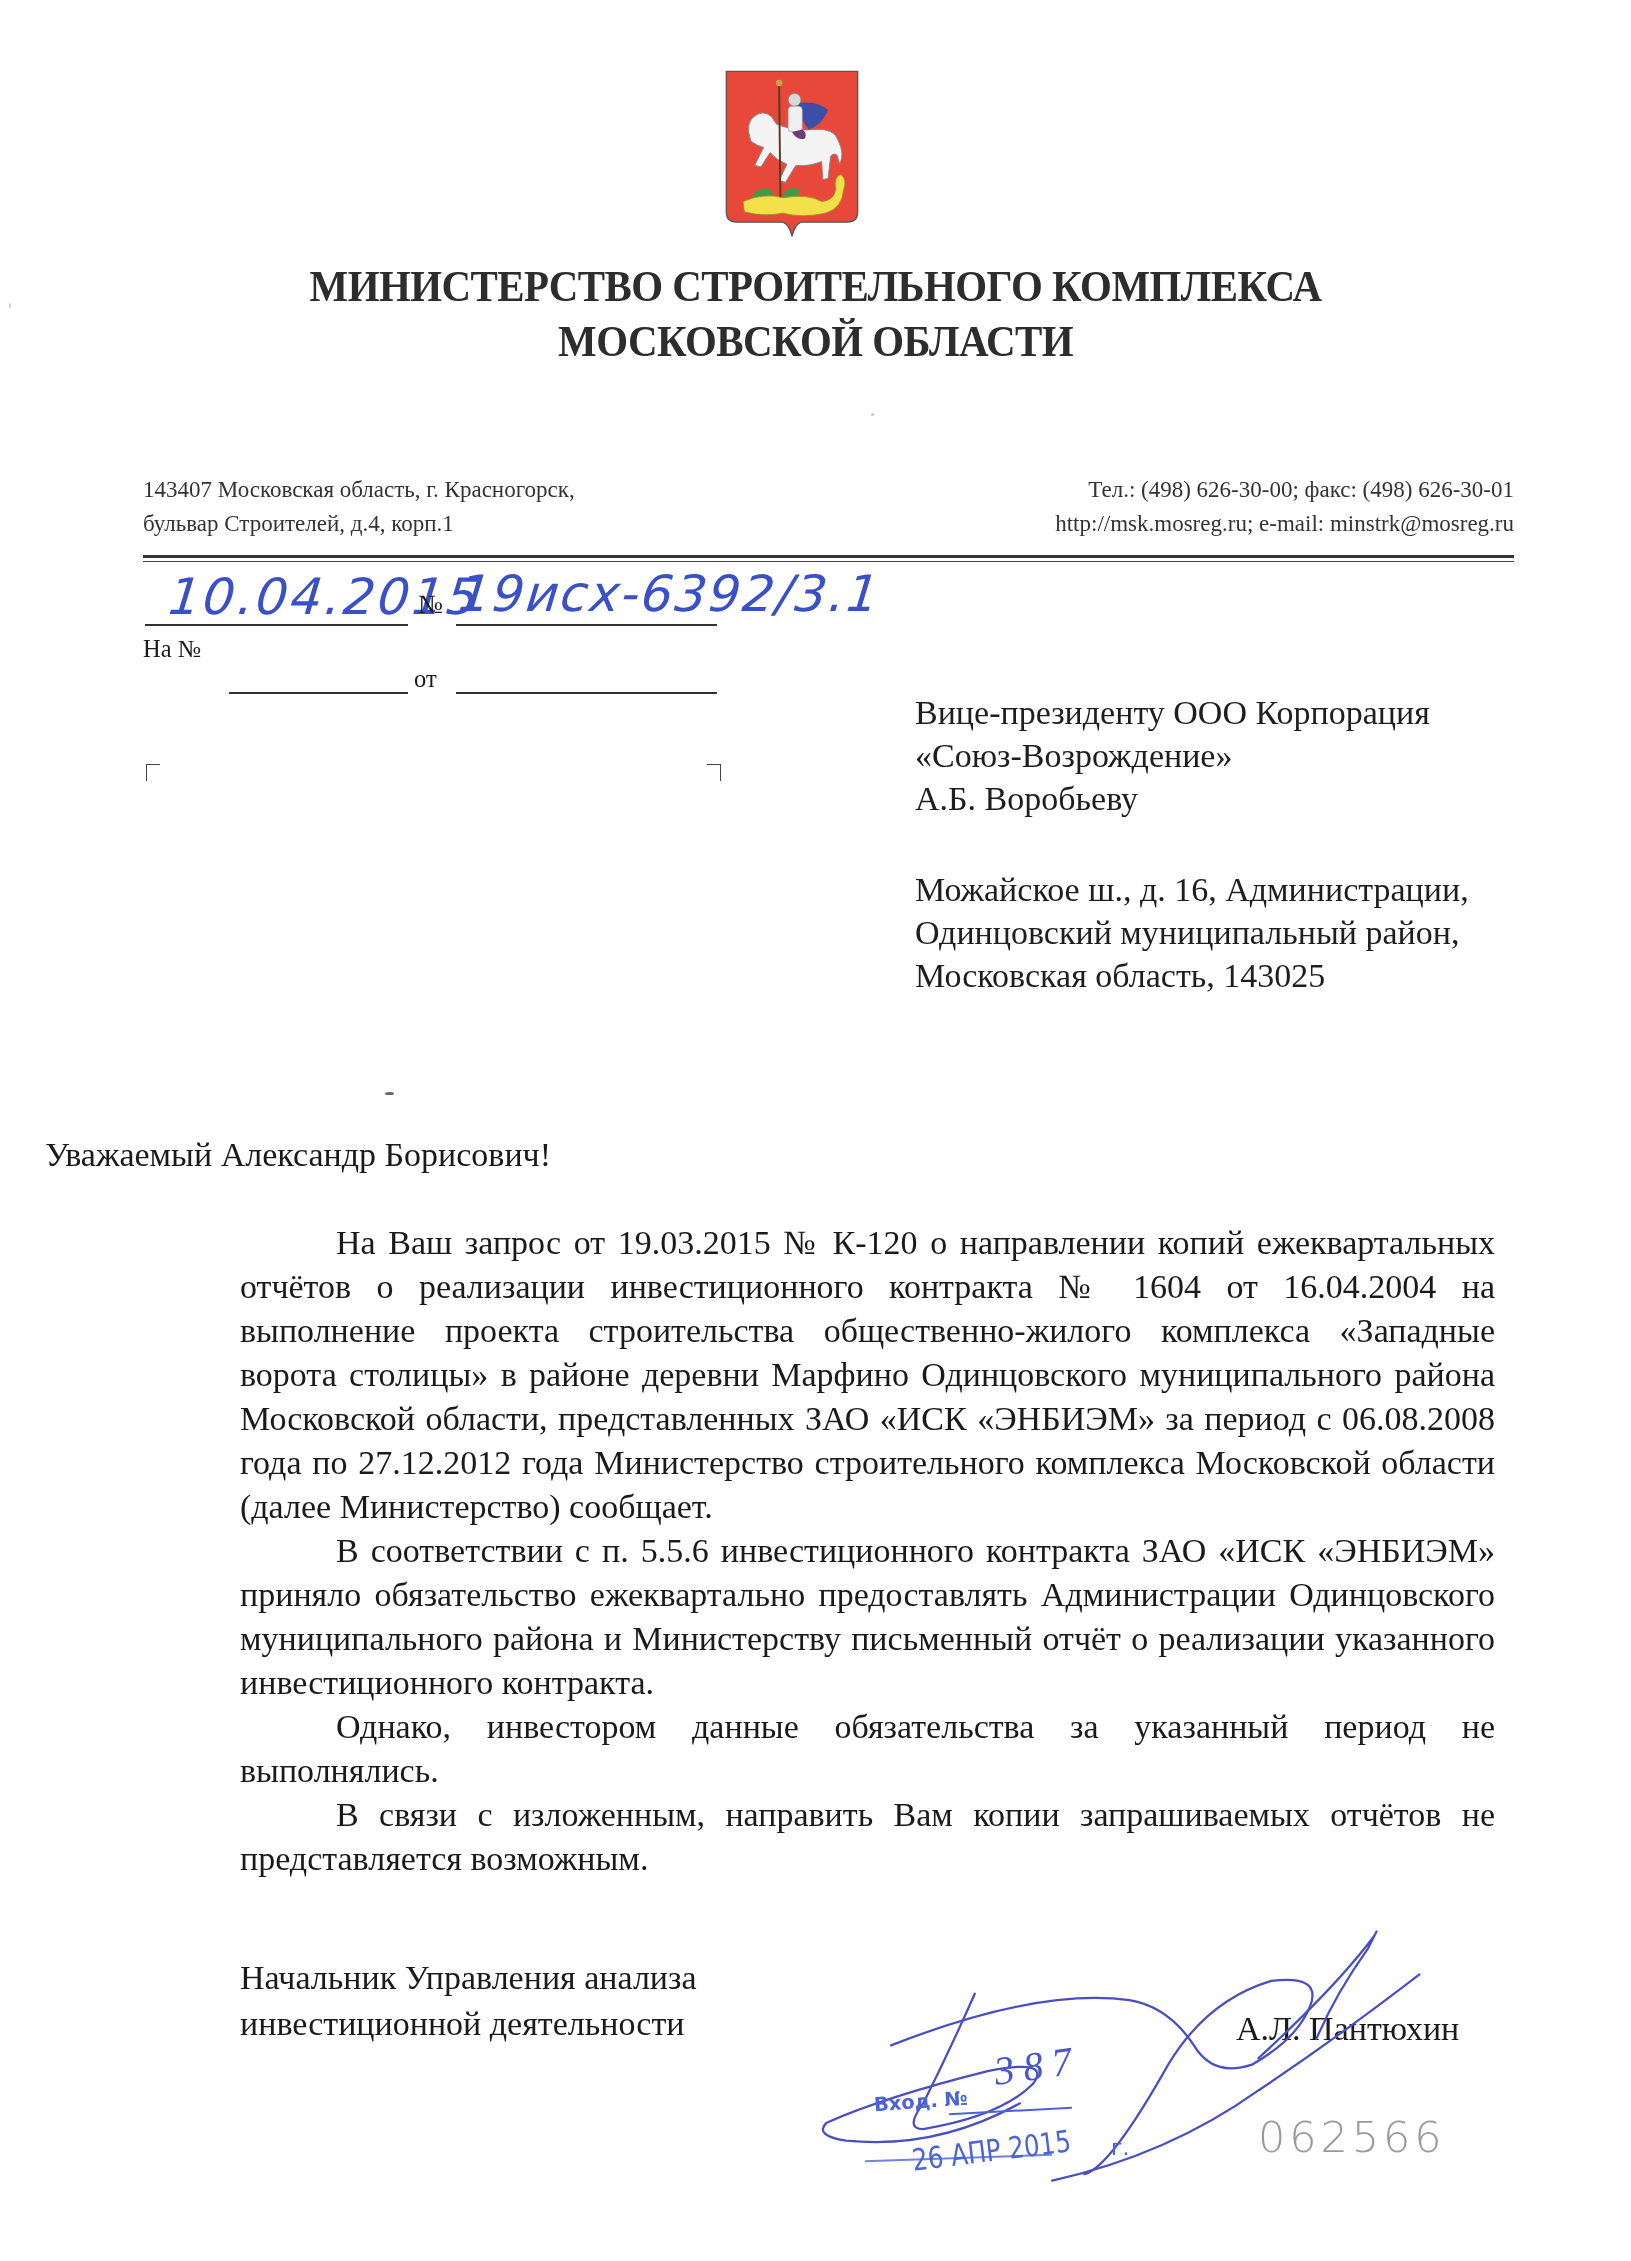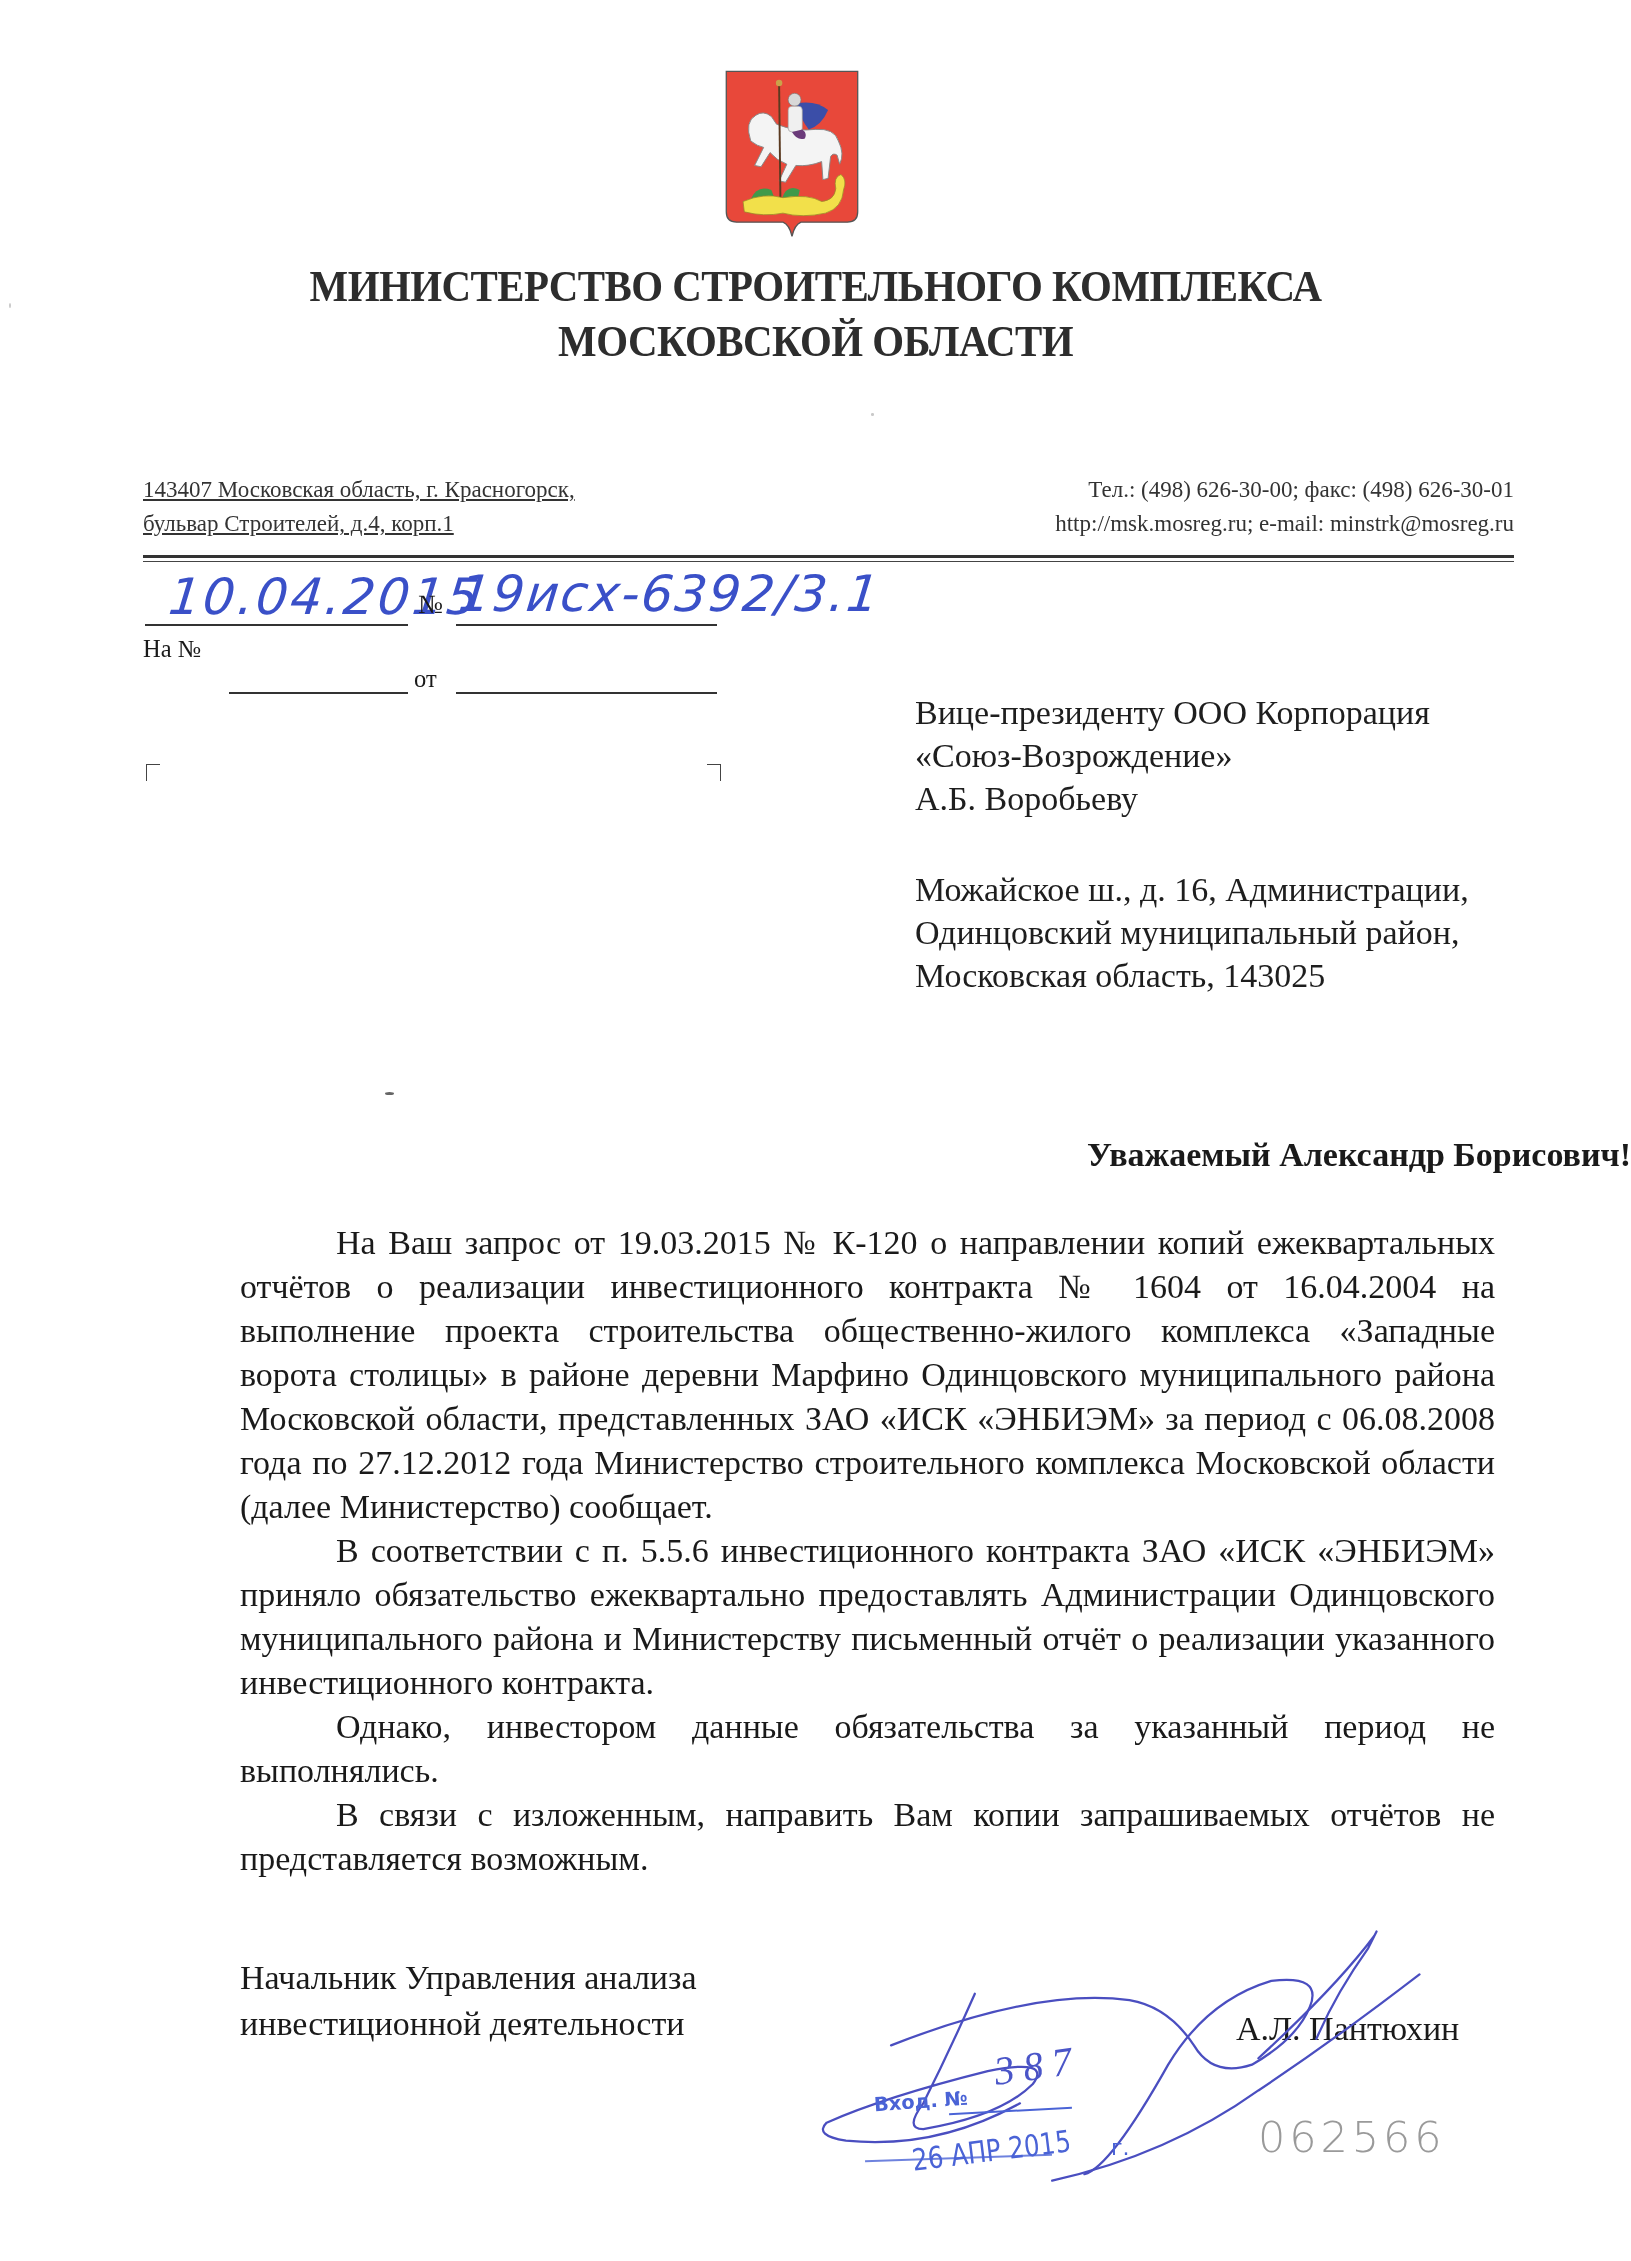--- a/index.html
+++ b/index.html
@@ -11,21 +11,21 @@
   
   #coat { left: 725px; top: 70px; width: 134px; height: 169px; }
   
   .ministry {
     left: 0; width: 1631px; text-align: center; font-weight: bold; font-size: 44px;
     color: #2d2d2d; letter-spacing: -0.6px; transform: scaleX(0.93);
   }
   #ministry-l1 { top: 261px; }
   #ministry-l2 { top: 316px; }
   .hdr-small { font-size: 23px; color: #333; line-height: 34px; }
-  #addr-left { left: 143px; top: 473px; text-decoration: underline; }
+  #addr-left { left: 143px; top: 473px; }
   #addr-right { right: 117px; top: 473px; text-align: right; }
   #rule1 { left: 143px; top: 555px; width: 1371px; height: 3.2px; background: #333; }
   #rule2 { left: 143px; top: 561px; width: 1371px; height: 1.3px; background: #444; }
   
   .hand { font-family: "DejaVu Sans", sans-serif; color: #3a50c8; font-style: italic; font-weight: 300; }
   #reg-date { left: 169px; top: 568px; font-size: 50px; letter-spacing: 2.6px; transform: skewX(-6deg); }
   #reg-date-line { left: 145px; top: 624px; width: 263px; height: 1.9px; background: #333; }
   #reg-no-sign { left: 418px; top: 590px; font-size: 26px; }
   #reg-no { left: 459px; top: 565px; font-size: 50px; letter-spacing: 1.9px; transform: skewX(-6deg); }
   #reg-no-line { left: 456px; top: 624px; width: 261px; height: 1.9px; background: #333; }
@@ -34,21 +34,21 @@
   #reply-from-label { left: 414px; top: 665px; font-size: 24.5px; }
   #reply-line2 { left: 456px; top: 692px; width: 261px; height: 1.9px; background: #333; }
   .corner { width: 13px; height: 15.5px; border-top: 1.9px solid #444; }
   #corner-l { left: 146px; top: 764px; border-left: 1.9px solid #444; }
   #corner-r { left: 707px; top: 764px; border-right: 1.9px solid #444; }
   
   .addressee { left: 915px; font-size: 34px; line-height: 43px; color: #1e1e1e; }
   #addressee-block { top: 691px; }
   #address-block { top: 868px; }
   
-  #greeting { left: 0; width: 1631px; text-align: right; top: 1136px; font-size: 34px; padding-left: 31px; box-sizing: border-box; font-weight: bold; }
+  #greeting { left: 0; width: 1631px; text-align: left; top: 1136px; font-size: 34px; padding-left: 45px; box-sizing: border-box; }
   
   #body { left: 240px; top: 1221px; width: 1255px; font-size: 34px; line-height: 44px; text-align: justify; }
   #body p { margin: 0; text-indent: 96px; }
   
   .sig-title { left: 240px; font-size: 34px; line-height: 46px; }
   #sig-title { top: 1955px; }
   #signer-name { left: 1236px; top: 2010px; font-size: 34px; }
   #doc-serial { left: 1258px; top: 2091px; font-family: "DejaVu Sans", sans-serif; font-size: 43px; color: #9a9a9a; letter-spacing: 3.9px; font-weight: 300; margin-top: 21px; }
   
   .stamp { color: #4a63d6; font-family: "DejaVu Sans", sans-serif; font-weight: bold; }

